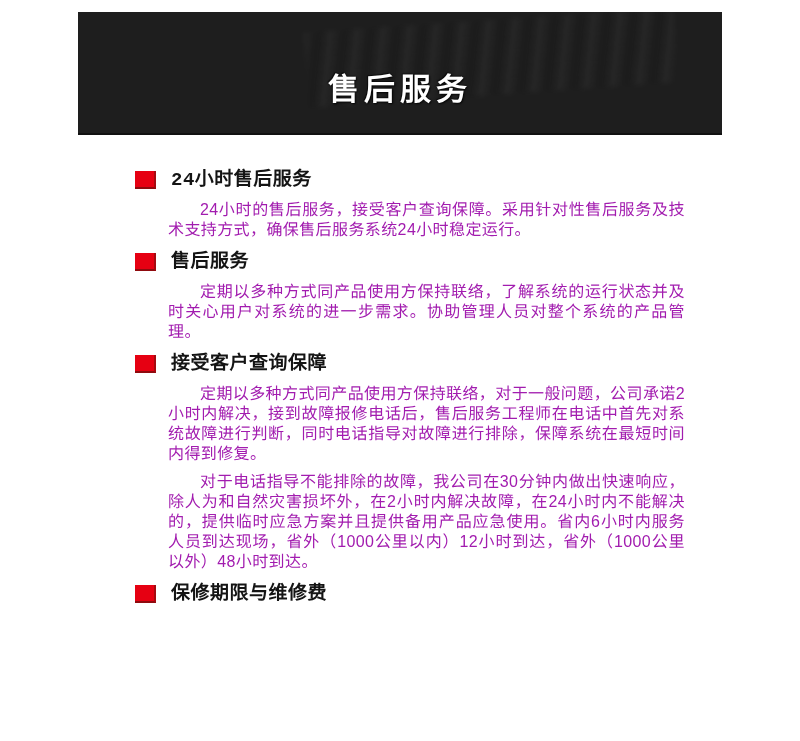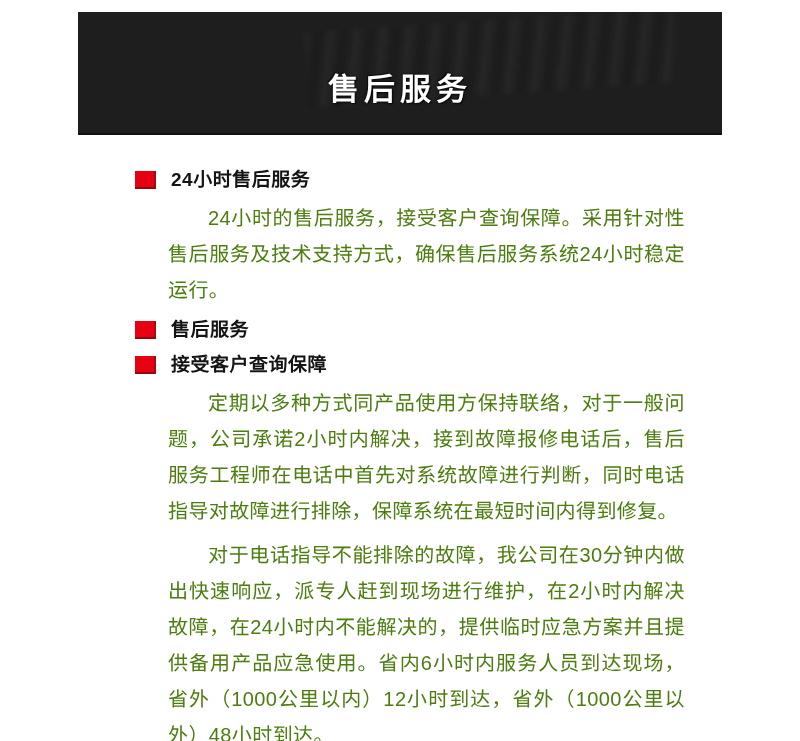--- a/index.html
+++ b/index.html
@@ -67,26 +67,27 @@
     border-bottom: 2px solid #8f0a0e;
     margin-right: 15px;
     flex: 0 0 auto;
   }
   .sec-title {
     font-size: 19px;
     line-height: 26px;
     font-weight: bold;
     color: #141414;
     letter-spacing: 0.5px;
+    font-family: Liberation Mono, monospace;
   }
   .para {
     margin: 0 37px 8px 90px;
-    font-size: 20px;
-    line-height: 36px;
-    color: #4d7c0f;
+    font-size: 16px;
+    line-height: 20px;
+    color: #a21caf;
     text-indent: 2em;
     text-align: justify;
     letter-spacing: 0.4px;
   }
   .para:last-child { margin-bottom: 6px; }
 </style>
 </head>
 <body>
 
 <div class="page">
@@ -104,29 +105,30 @@
         <h2 class="sec-title">24小时售后服务</h2>
       </div>
       <p class="para">24小时的售后服务，接受客户查询保障。采用针对性售后服务及技术支持方式，确保售后服务系统24小时稳定运行。</p>
     </section>
 
     <section class="section">
       <div class="sec-head">
         <span class="bullet"></span>
         <h2 class="sec-title">售后服务</h2>
       </div>
+      <p class="para">定期以多种方式同产品使用方保持联络，了解系统的运行状态并及时关心用户对系统的进一步需求。协助管理人员对整个系统的产品管理。</p>
     </section>
 
     <section class="section">
       <div class="sec-head">
         <span class="bullet"></span>
         <h2 class="sec-title">接受客户查询保障</h2>
       </div>
       <p class="para">定期以多种方式同产品使用方保持联络，对于一般问题，公司承诺2小时内解决，接到故障报修电话后，售后服务工程师在电话中首先对系统故障进行判断，同时电话指导对故障进行排除，保障系统在最短时间内得到修复。</p>
-      <p class="para">对于电话指导不能排除的故障，我公司在30分钟内做出快速响应，派专人赶到现场进行维护，在2小时内解决故障，在24小时内不能解决的，提供临时应急方案并且提供备用产品应急使用。省内6小时内服务人员到达现场，省外（1000公里以内）12小时到达，省外（1000公里以外）48小时到达。</p>
+      <p class="para">对于电话指导不能排除的故障，我公司在30分钟内做出快速响应，除人为和自然灾害损坏外，在2小时内解决故障，在24小时内不能解决的，提供临时应急方案并且提供备用产品应急使用。省内6小时内服务人员到达现场，省外（1000公里以内）12小时到达，省外（1000公里以外）48小时到达。</p>
     </section>
 
     <section class="section">
       <div class="sec-head">
         <span class="bullet"></span>
         <h2 class="sec-title">保修期限与维修费</h2>
       </div>
     </section>
 
   </main>

